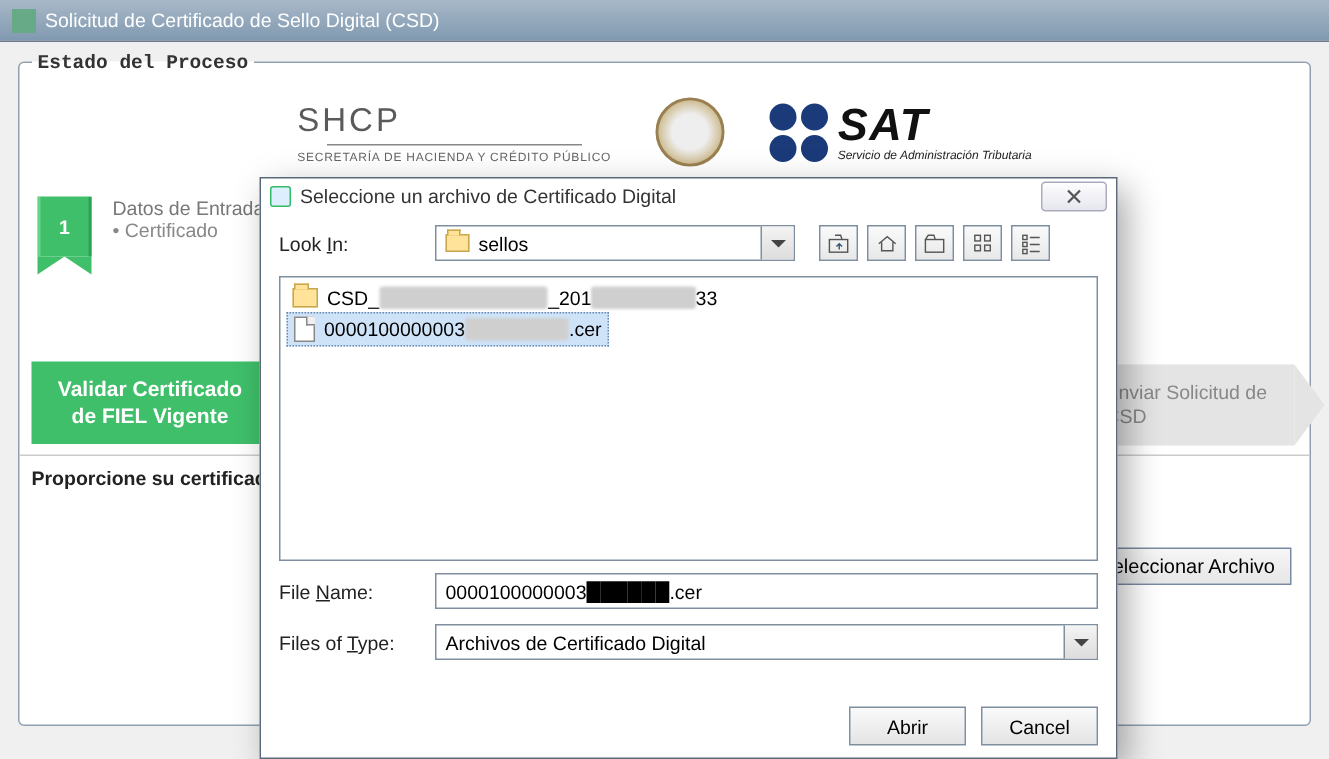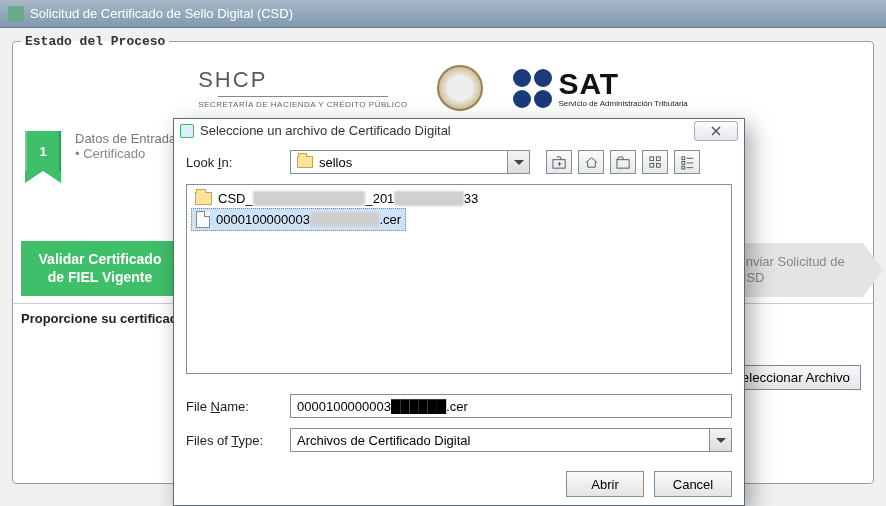--- a/index.html
+++ b/index.html
@@ -64,21 +64,21 @@
   }
   .shcp .big { font-size: 22px; letter-spacing: 2px; color:#5a5a5a;}
   .shcp .line { border-top:1px solid #888; width:170px; margin:3px auto;}
   .shcp .small { font-size:8px; letter-spacing:0.5px; color:#666;}
   .eagle {
     width:46px; height:46px; border-radius:50%;
     border:2px solid #9a8050;
     background: radial-gradient(circle at 50% 50%, #eee 0%, #eee 40%, #d0c098 70%);
     display:flex; align-items:center; justify-content:center;
   }
-  .sat-logo { display:flex; align-items:flex-start; gap:6px;}
+  .sat-logo { display:flex; align-items:flex-start; gap:6px;font-style:italic;}
   .sat-dots { display:grid; grid-template-columns: repeat(2,18px); gap:3px;}
   .sat-dots span { width:18px; height:18px; border-radius:50%; background:#1a3a7a;}
   .sat-text .big { font-size:30px; font-weight:900; color:#111; letter-spacing:1px; line-height:1;}
   .sat-text .small { font-size:8px; color:#222; }
 
   
   .steps {
     display:flex;
     align-items:flex-start;
     gap:14px;
@@ -483,21 +483,21 @@
         </span>
       </div>
       <div class="file-item selected">
         <span class="doc-icon"></span>
         <span>
           <span>0000100000003</span><span class="blur">XXXXXXXX</span><span>.cer</span>
         </span>
       </div>
     </div>
 
-    <div class="row" style="margin-top:20px;">
+    <div class="row" style="margin-top:8px;">
       <div class="label"><span>File </span><u>N</u><span>ame:</span></div>
       <input class="txt-input" type="text" id="fname-input" value="0000100000003██████.cer" style="">
     </div>
 
     <div class="row">
       <div class="label"><span>Files of </span><u>T</u><span>ype:</span></div>
       <div class="dropdown">
         <div class="dd-content">
           <span>Archivos de Certificado Digital</span>
         </div>

